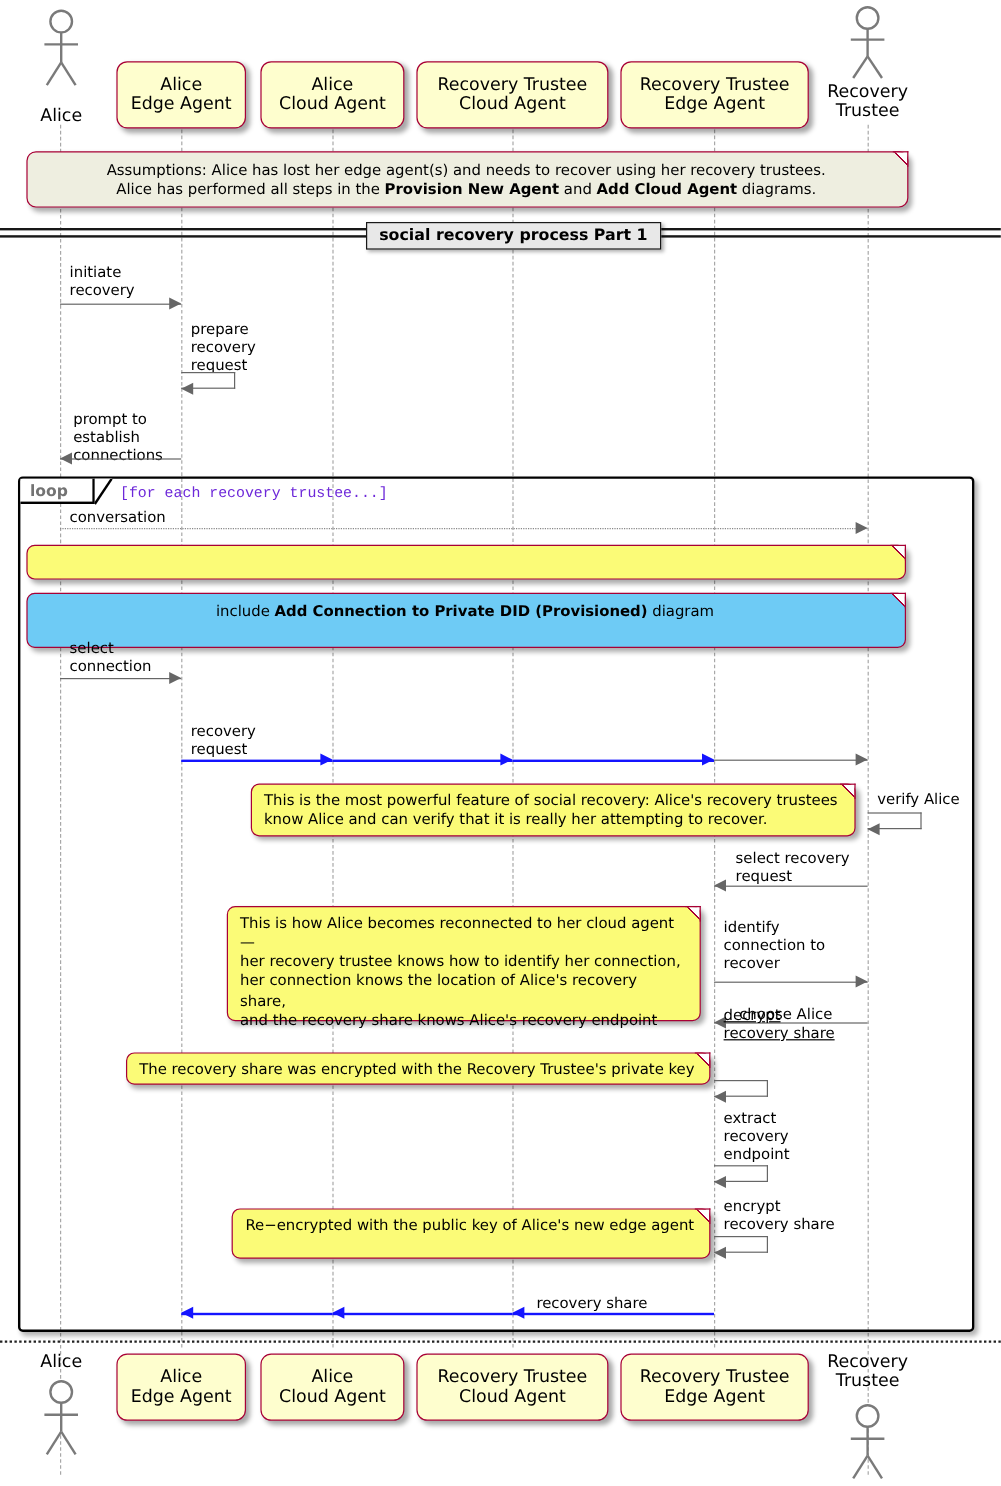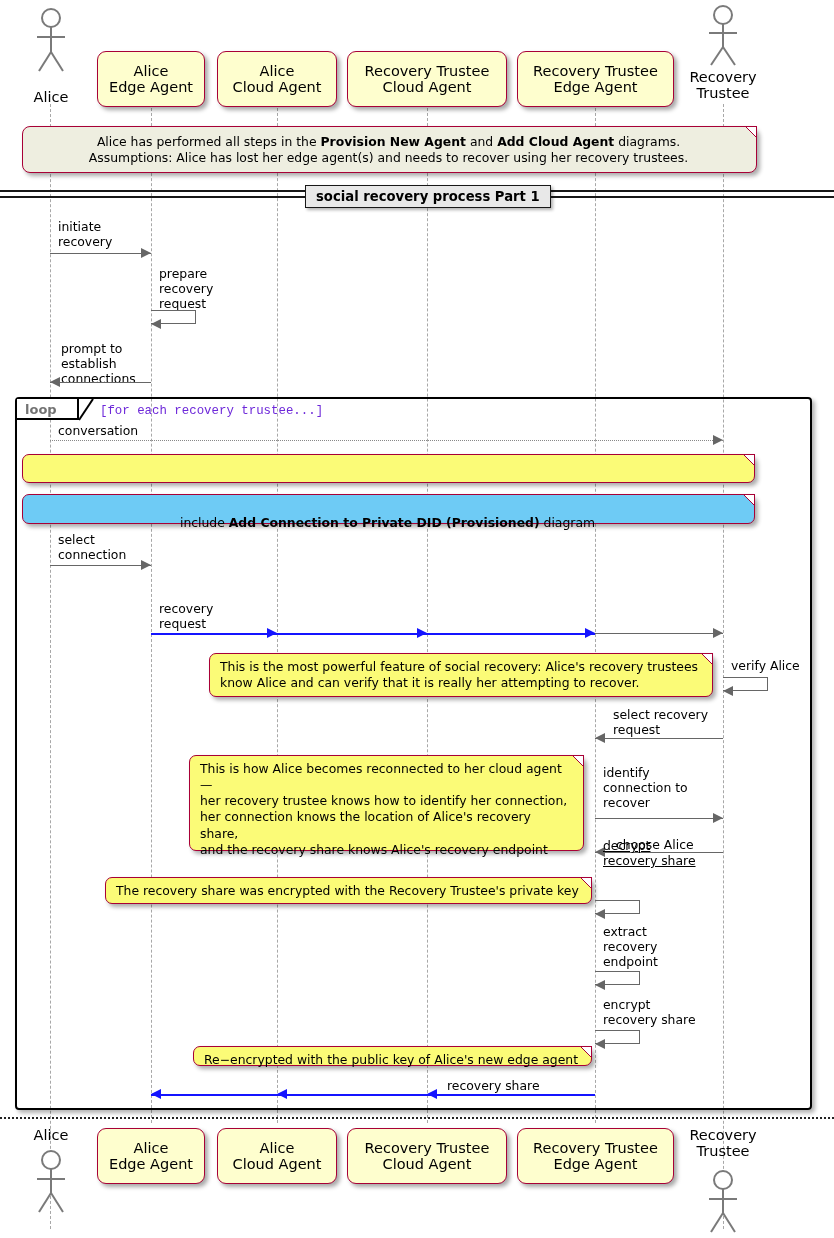--- a/index.html
+++ b/index.html
@@ -172,22 +172,22 @@
       <line x1="22" y1="43" x2="34" y2="61"></line>
     </g>
   </svg>
   <div class="actor-label" style="left:674px;top:70px;width:98px;">
     <span>Recovery</span><br>
     <span>Trustee</span>
   </div>
 
   <div class="note note-assume" style="left:22px;top:126px;width:735px;height:47px;text-align:center;padding-top:7px;">
     <div class="fold"></div>
+    <div>Assumptions: Alice has lost her edge agent(s) and needs to recover using her recovery trustees.</div>
     <div><span>Alice has performed all steps in the </span><b>Provision New Agent</b><span> and </span><b>Add Cloud Agent</b><span> diagrams.</span></div>
-    <div>Assumptions: Alice has lost her edge agent(s) and needs to recover using her recovery trustees.</div>
   </div>
 
   <div class="divider-lines" style="top:190px;">
     <div class="l" style="top:0;"></div>
     <div class="l" style="top:6px;"></div>
   </div>
   <div class="divider-box" style="left:305px;top:185px;">
     <span>social recovery process Part 1</span>
   </div>
 
@@ -225,21 +225,21 @@
   <div class="mlabel" style="left:58px;top:423px;">conversation</div>
   <div class="msg" style="left:50px;top:440px;width:673px;">
     <div class="line arrow-dotted"></div>
     <div class="head head-r" style="left:663px;"></div>
   </div>
 
   <div class="note note-yellow note-center" style="left:22px;top:454px;width:733px;height:29px;padding-top:6px;">
     <div class="fold"></div>
   </div>
 
-  <div class="note note-blue note-center" style="left:22px;top:494px;width:733px;height:30px;padding-top:20px;">
+  <div class="note note-blue note-center" style="left:22px;top:494px;width:733px;height:46px;padding-top:6px;">
     <div class="fold"></div>
     <span>include </span><b>Add Connection to Private DID (Provisioned)</b><span> diagram</span>
   </div>
 
   <div class="mlabel" style="left:58px;top:532px;">select
 connection</div>
   <div class="msg" style="left:50px;top:565px;width:101px;">
     <div class="line arrow-solid"></div>
     <div class="head head-r" style="left:91px;"></div>
   </div>
@@ -311,21 +311,21 @@
 recovery share</div>
   <div class="selfmsg" style="left:595px;top:900px;width:45px;height:14px;"></div>
   <div class="selfhead" style="left:595px;top:909px;"></div>
 
   <div class="mlabel" style="left:603px;top:924px;">extract
 recovery
 endpoint</div>
   <div class="selfmsg" style="left:595px;top:971px;width:45px;height:14px;"></div>
   <div class="selfhead" style="left:595px;top:980px;"></div>
 
-  <div class="note note-yellow" style="left:193px;top:1046px;width:399px;height:20px;padding-top:5px;">
+  <div class="note note-yellow" style="left:193px;top:1007px;width:399px;height:42px;padding-top:5px;text-align:center;">
     <div class="fold"></div>
     <span>Re−encrypted with the public key of Alice's new edge agent</span>
   </div>
 
   <div class="mlabel" style="left:603px;top:997px;">encrypt
 recovery share</div>
   <div class="selfmsg" style="left:595px;top:1030px;width:45px;height:14px;"></div>
   <div class="selfhead" style="left:595px;top:1039px;"></div>
 
   <div class="mlabel" style="left:447px;top:1078px;">recovery share</div>

